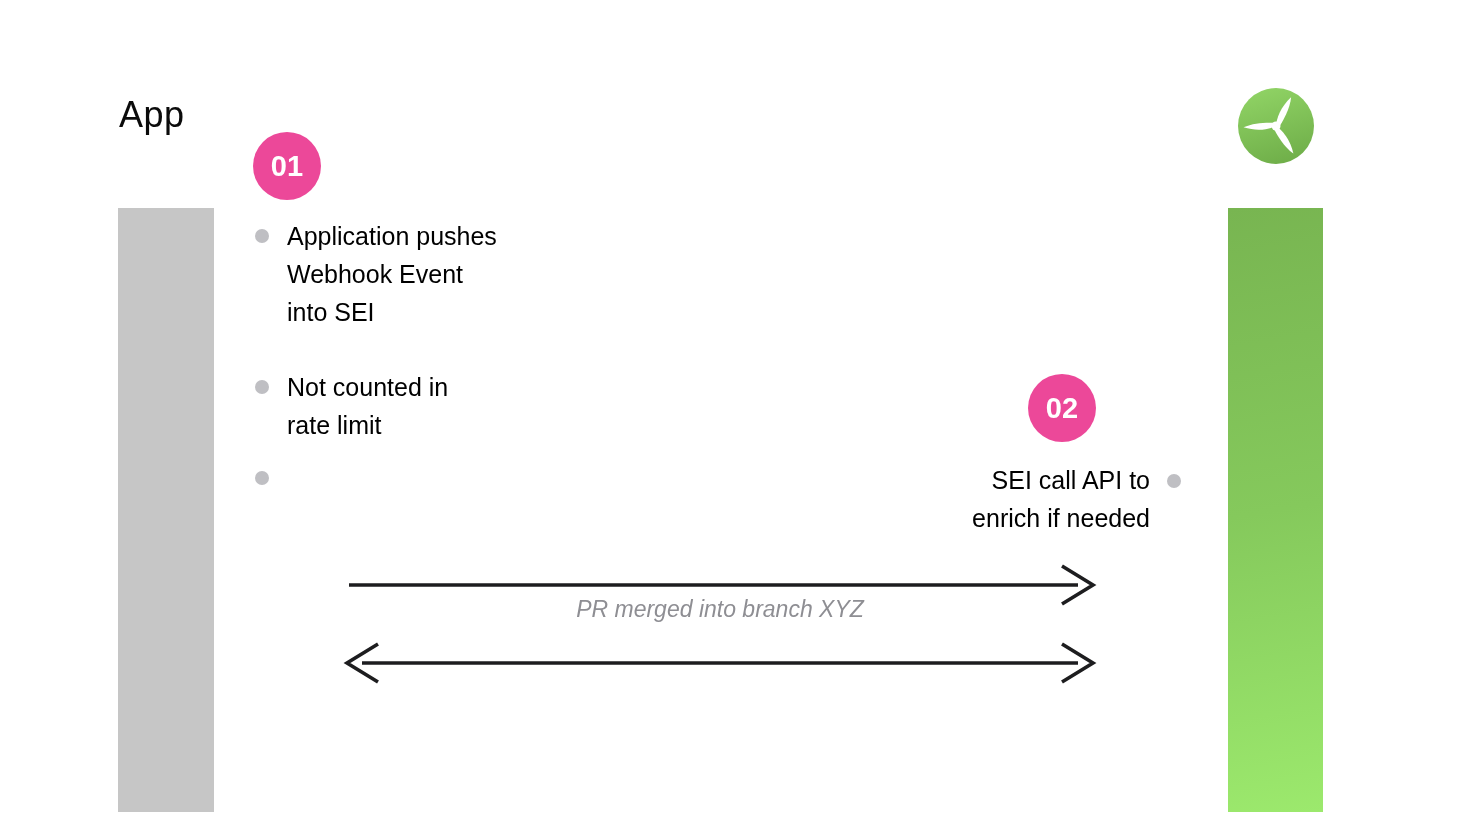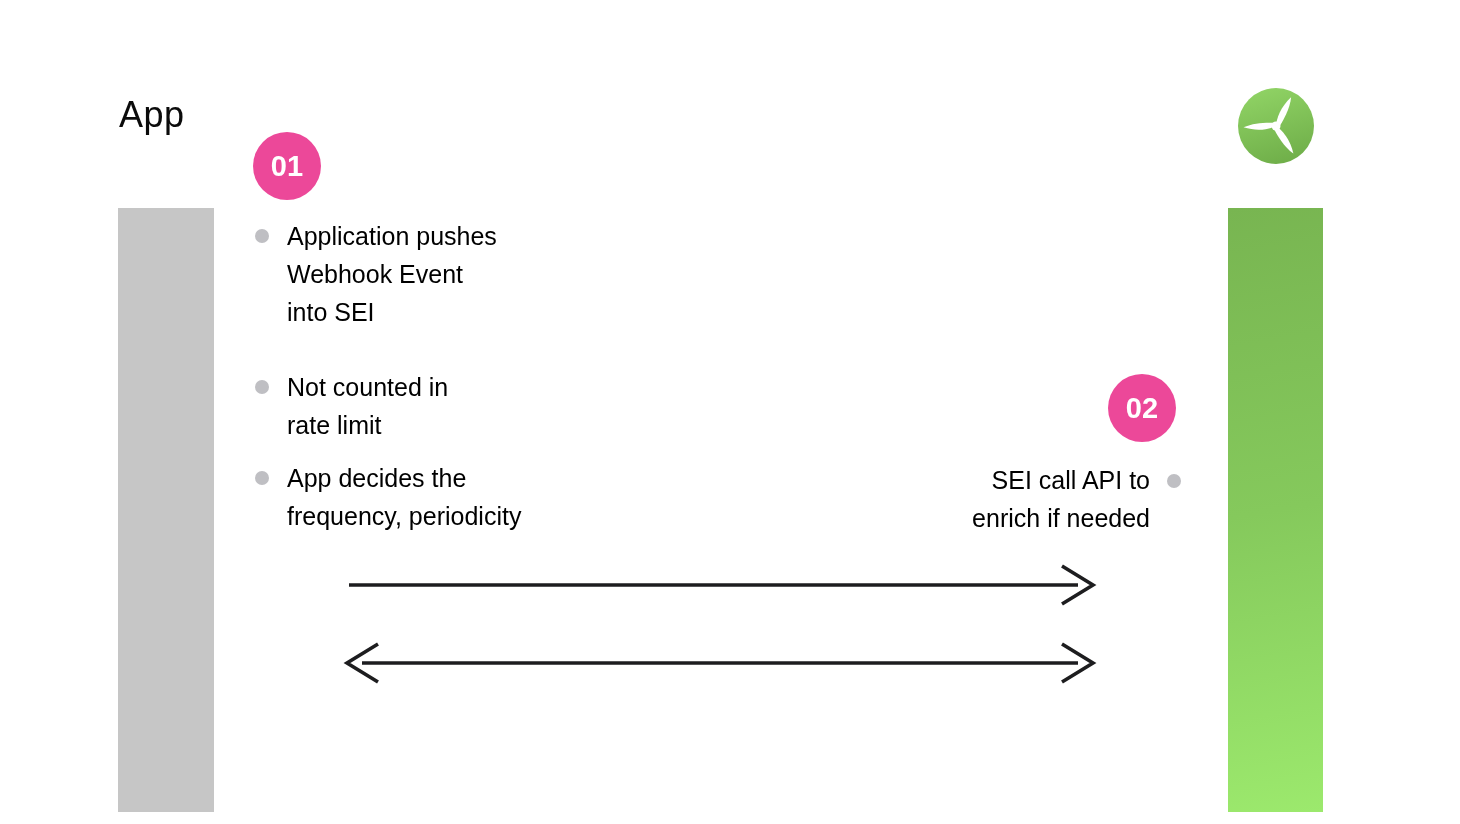--- a/index.html
+++ b/index.html
@@ -50,21 +50,21 @@
     border-radius: 50%;
     background: #ec4899;
     color: #ffffff;
     font-size: 29px;
     font-weight: 700;
     display: flex;
     align-items: center;
     justify-content: center;
   }
   .badge-01 { left: 253px; top: 132px; }
-  .badge-02 { left: 1108px; top: 374px; text-align: right; }
+  .badge-02 { left: 1028px; top: 374px; text-align: right; }
   .bullet-dot {
     position: absolute;
     width: 14px;
     height: 14px;
     border-radius: 50%;
     background: #bfbfc3;
   }
   .bullet-text {
     position: absolute;
     font-size: 25px;
@@ -126,35 +126,32 @@
     <div>into SEI</div>
   </div>
 
   <div class="bullet-dot" style="left:255px; top:380px;"></div>
   <div class="bullet-text" style="left:287px; top:368px;">
     <div>Not counted in</div>
     <div>rate limit</div>
   </div>
 
   <div class="bullet-dot" style="left:255px; top:471px;"></div>
-  <div class="bullet-text" style="left:287px; top:459px;">
-    <div>App decides the</div>
-    <div>frequency, periodicity</div>
-  </div>
 
   <div class="bullet-dot" style="left:1167px; top:474px;"></div>
   <div class="bullet-text right-align" style="right:310px; top:461px; width:320px;">
     <div>SEI call API to</div>
     <div>enrich if needed</div>
   </div>
 
   <svg class="arrow-svg arrow-1" viewBox="0 0 760 45">
     <line x1="9" y1="22" x2="738" y2="22" stroke="#1d1d1f" stroke-width="3.6"></line>
     <polyline points="722,3 753,22 722,41" fill="none" stroke="#1d1d1f" stroke-width="3.6"></polyline>
   </svg>
+  <div class="arrow-label label-1">PR merged into branch XYZ</div>
 
   <svg class="arrow-svg arrow-2" viewBox="0 0 760 45">
     <line x1="22" y1="22" x2="738" y2="22" stroke="#1d1d1f" stroke-width="3.6"></line>
     <polyline points="722,3 753,22 722,41" fill="none" stroke="#1d1d1f" stroke-width="3.6"></polyline>
     <polyline points="38,3 7,22 38,41" fill="none" stroke="#1d1d1f" stroke-width="3.6"></polyline>
   </svg>
 
 </div>
 
 </body></html>

